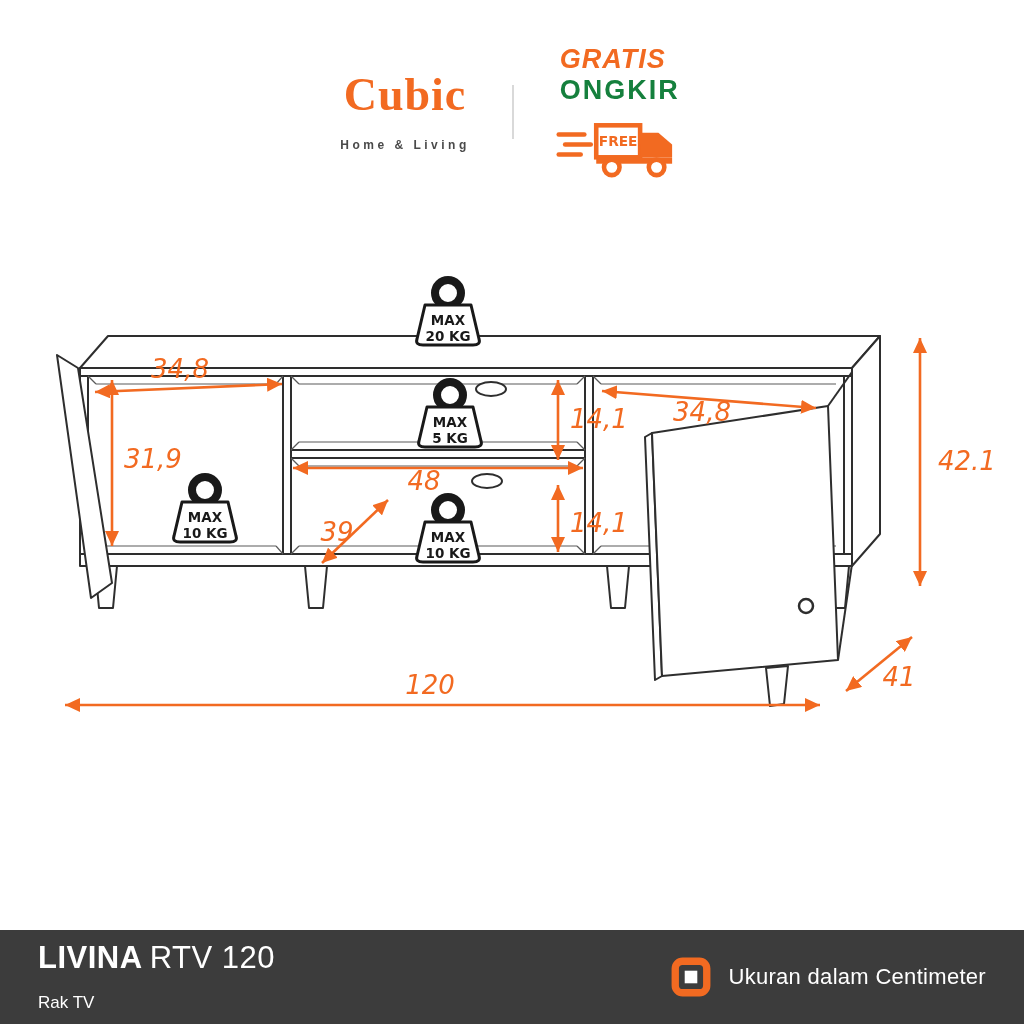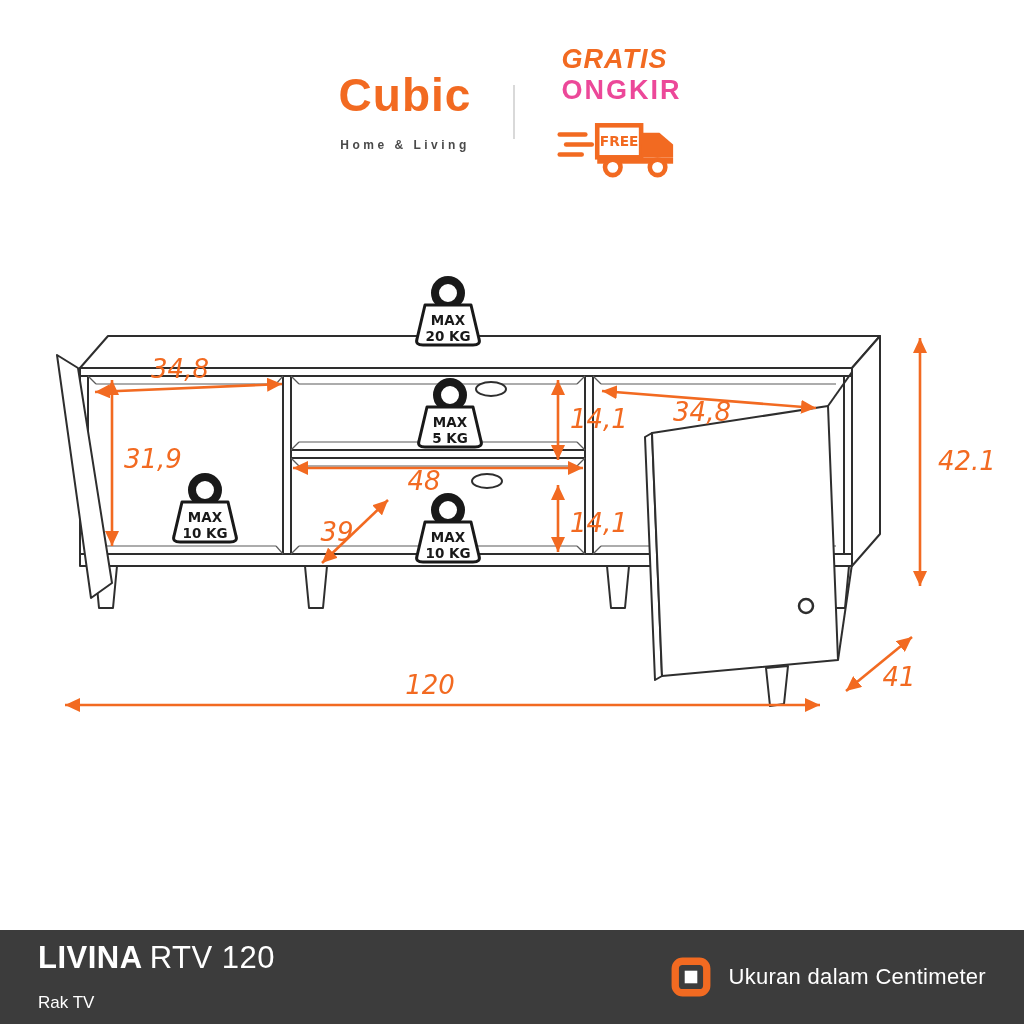--- a/index.html
+++ b/index.html
@@ -3,26 +3,26 @@
 <meta charset="utf-8">
 <style>
   * { margin:0; padding:0; box-sizing:border-box; }
   html, body { width:1024px; height:1024px; }
   body { font-family:"Liberation Sans", sans-serif; background:#fff; position:relative; overflow:hidden; }
   .canvas { position:absolute; inset:0; background:#fff; }
 
   
   .header { position:absolute; top:44px; left:0; width:100%; display:flex; justify-content:center; align-items:center; gap:42px; }
   .brand { text-align:center; }
-  .brand-name { color:#F26A21; font-size:46px; font-weight:700; letter-spacing:1px; line-height:1; font-family:Liberation Sans, sans-serif; }
+  .brand-name { color:#F26A21; font-size:46px; font-weight:700; letter-spacing:1px; line-height:1; font-family:Liberation Serif, serif; }
   .brand-tagline { color:#4a4a4a; font-size:12px; letter-spacing:3.5px; margin-top:20px; font-weight:600; }
   .vdivider { width:2px; height:54px; background:#d9d9d9; }
   .promo { display:flex; align-items:center; gap:14px;flex-direction:column; }
   .gratis { color:#F26A21; font-size:27px; font-weight:800; font-style:italic; letter-spacing:1px; line-height:1.15; }
-  .ongkir { color:#ec4899; font-size:27px; font-weight:800; letter-spacing:2px; line-height:1.15; }
+  .ongkir { color:#15803d; font-size:27px; font-weight:800; letter-spacing:2px; line-height:1.15; }
   .truck { width:128px; height:60px; }
 
   
   .drawing { position:absolute; top:238px; left:0; width:1024px; height:660px; }
   .cab { stroke:#2e2e2e; stroke-width:2; }
   .cab polygon, .cab rect { fill:#fff; stroke-linejoin:round; }
   .cab line { fill:none; }
   .cab ellipse { fill:#fff; }
   .thin line { stroke-width:1.2; stroke:#5a5a5a; }
   .door polygon { fill:#fff; stroke:#2e2e2e; stroke-width:2; stroke-linejoin:round; }

